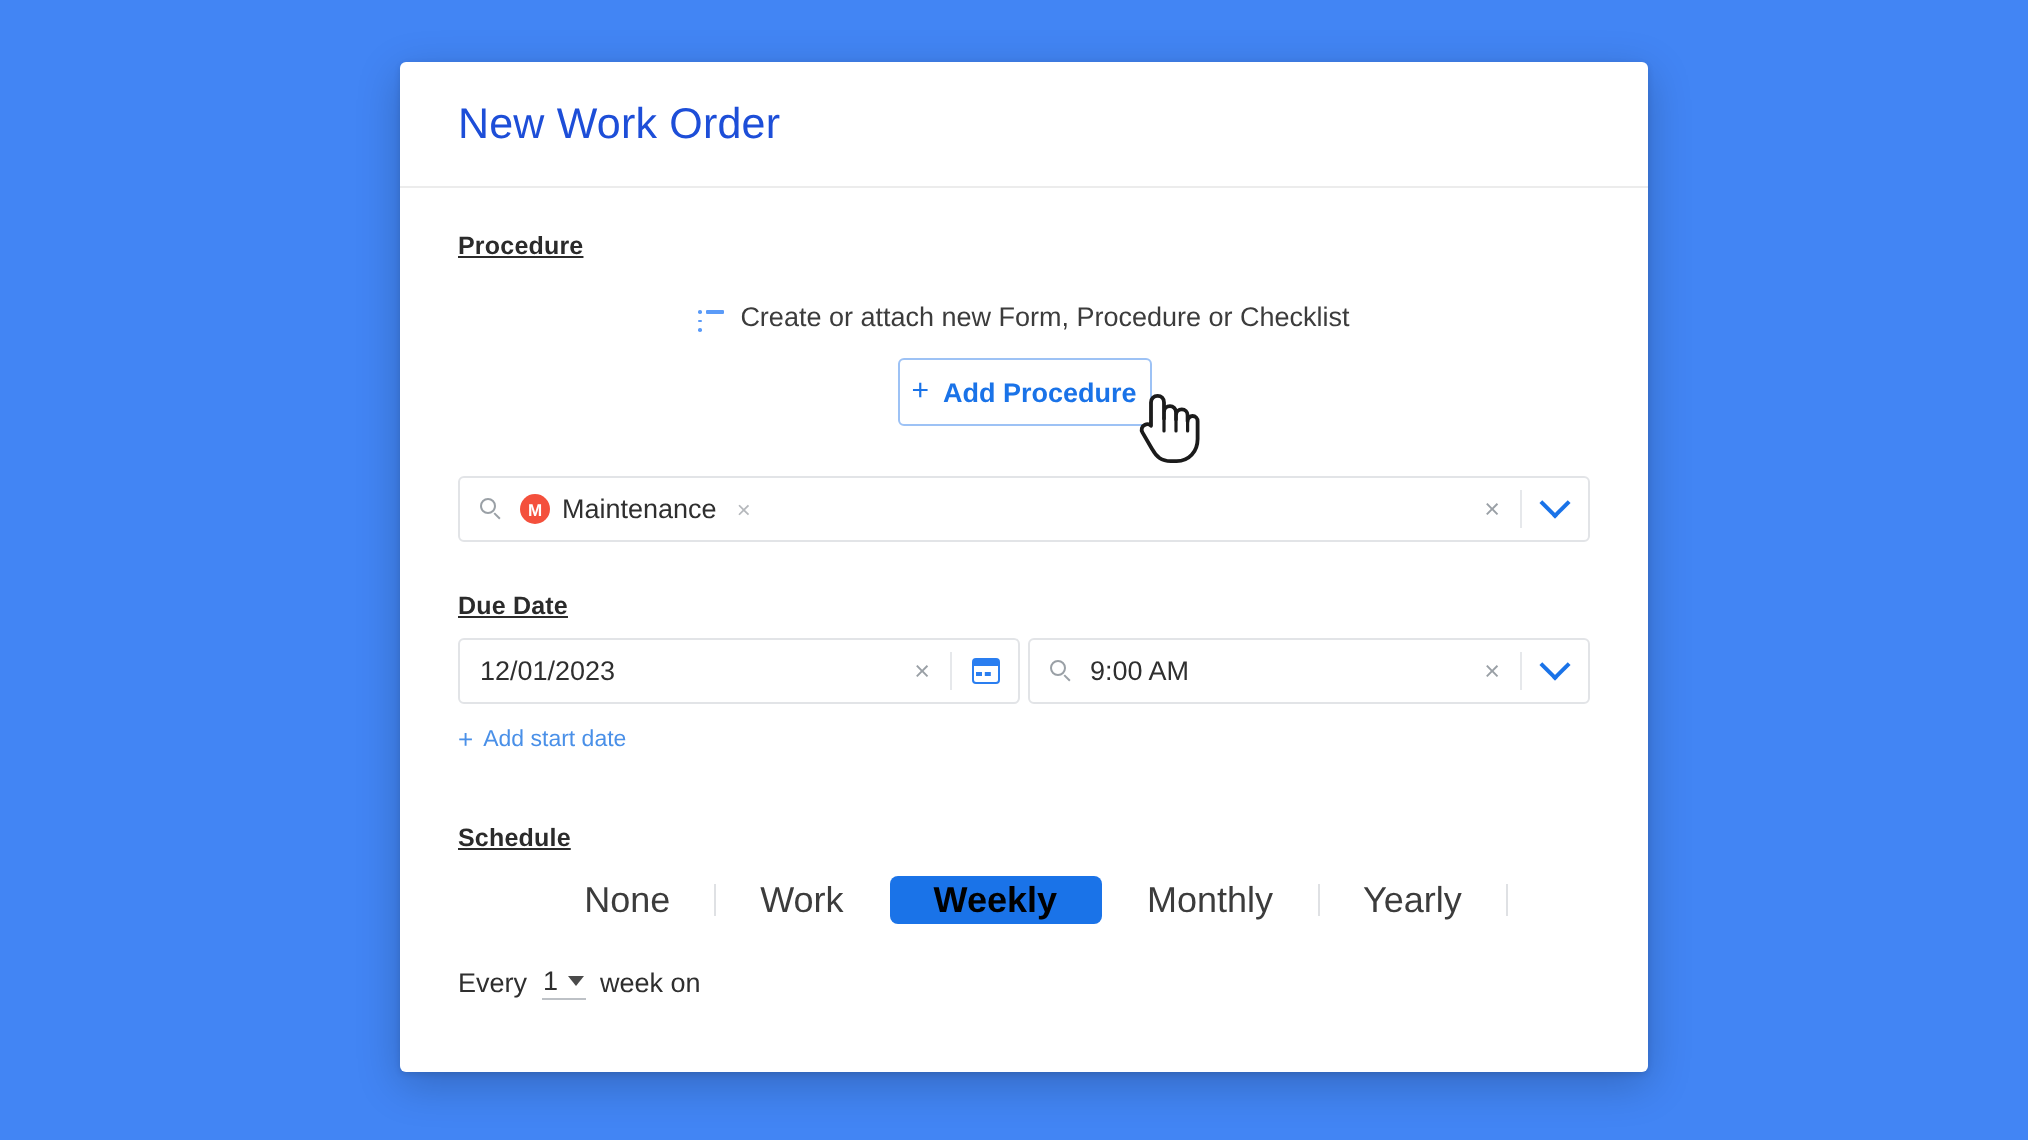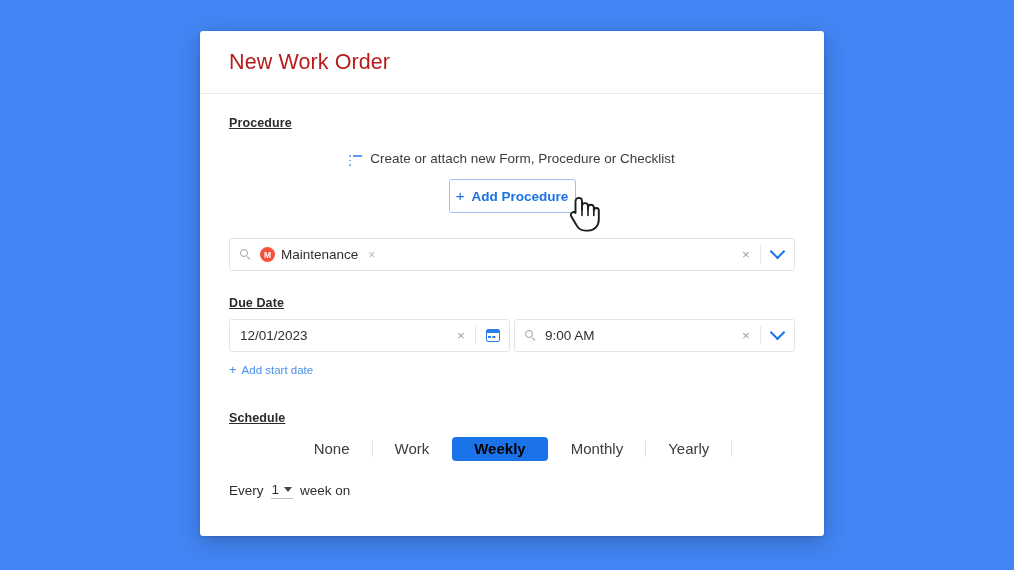--- a/index.html
+++ b/index.html
@@ -37,21 +37,21 @@
   .modal-header {
     height: 63px;
     box-sizing: border-box;
     padding: 0 0 0 29px;
     display: flex;
     align-items: center;
     border-bottom: 1px solid #ececec;
   }
   .modal-title {
     font-size: 21.5px;
-    color: #b91c1c;
+    color: #1d4ed8;
     font-weight: 400;
     letter-spacing: 0.1px;
   }
 
   .modal-body {
     padding: 0 29px;
     box-sizing: border-box;
   }
 
   .section-label {
@@ -297,21 +297,21 @@
   .schedule-block { margin-top: 33px; }
   .seg-control {
     margin-top: 12px;
     height: 24px;
     display: flex;
     align-items: center;
     justify-content: center;
     gap: 0;
   }
   .seg {
-    font-size: 15px;
+    font-size: 18px;
     color: #3c3c3c;
     padding: 0 22px;
     height: 24px;
     line-height: 24px;
     border-radius: 4px;
     cursor: pointer;
     white-space: nowrap;
   }
   .seg.active {
     background: #1a73e8;

